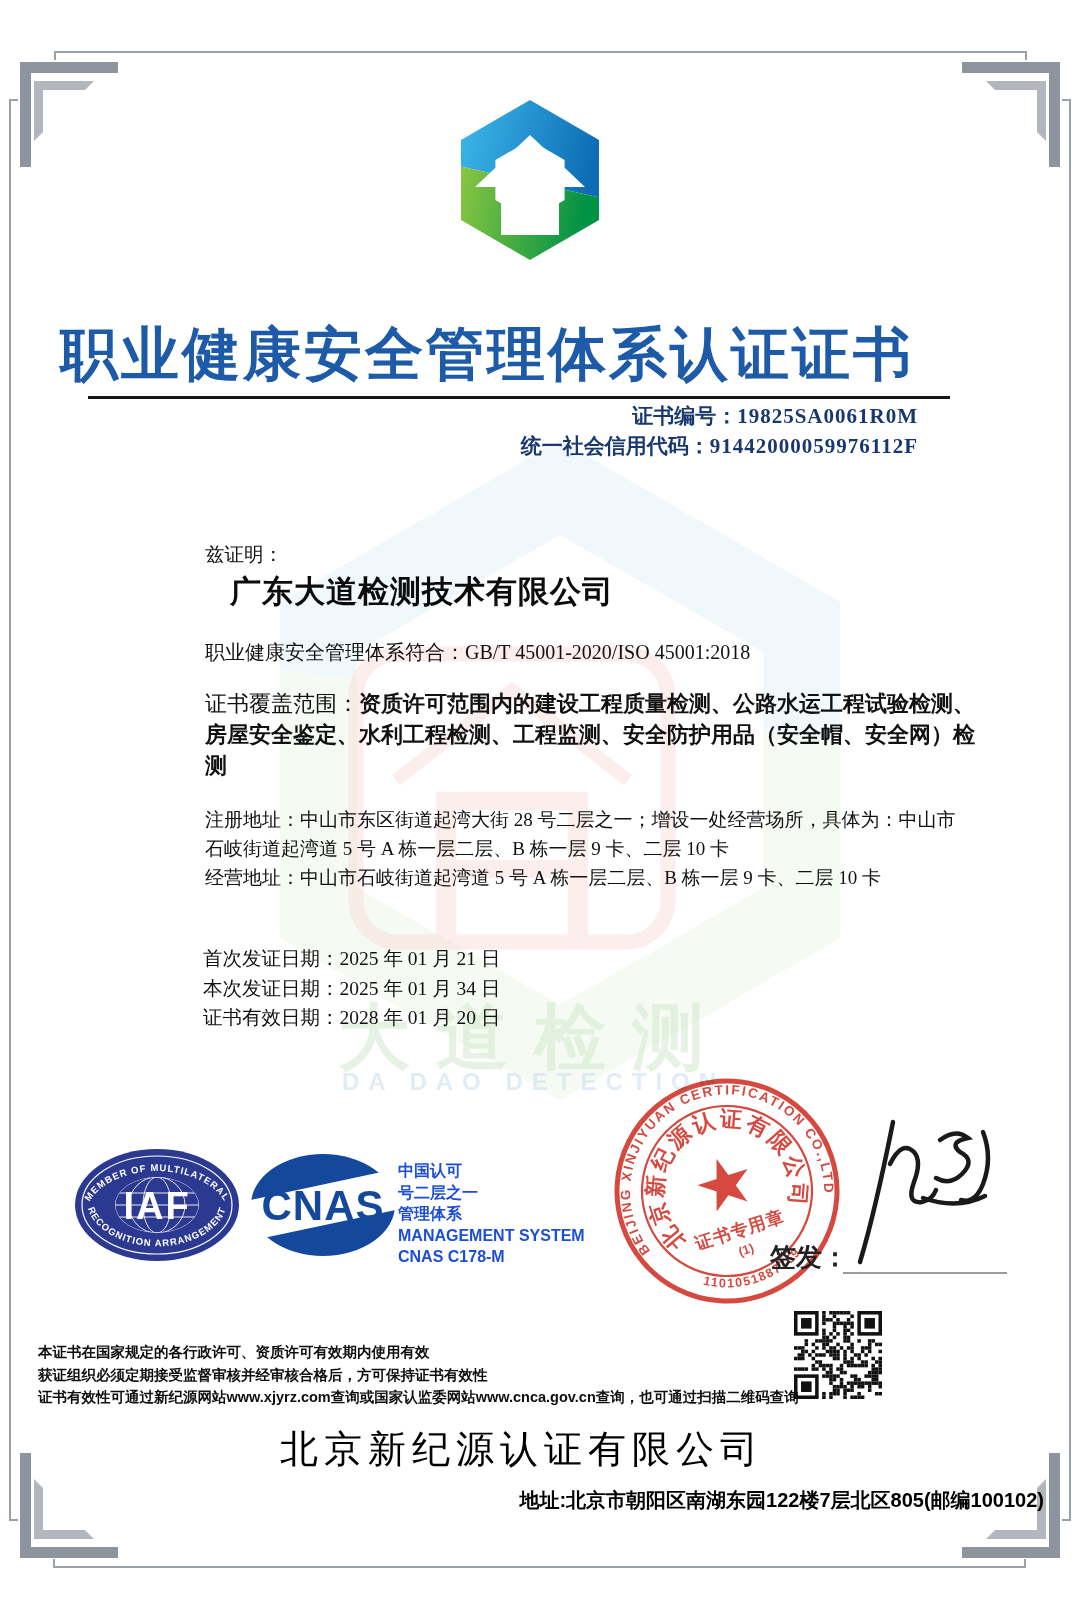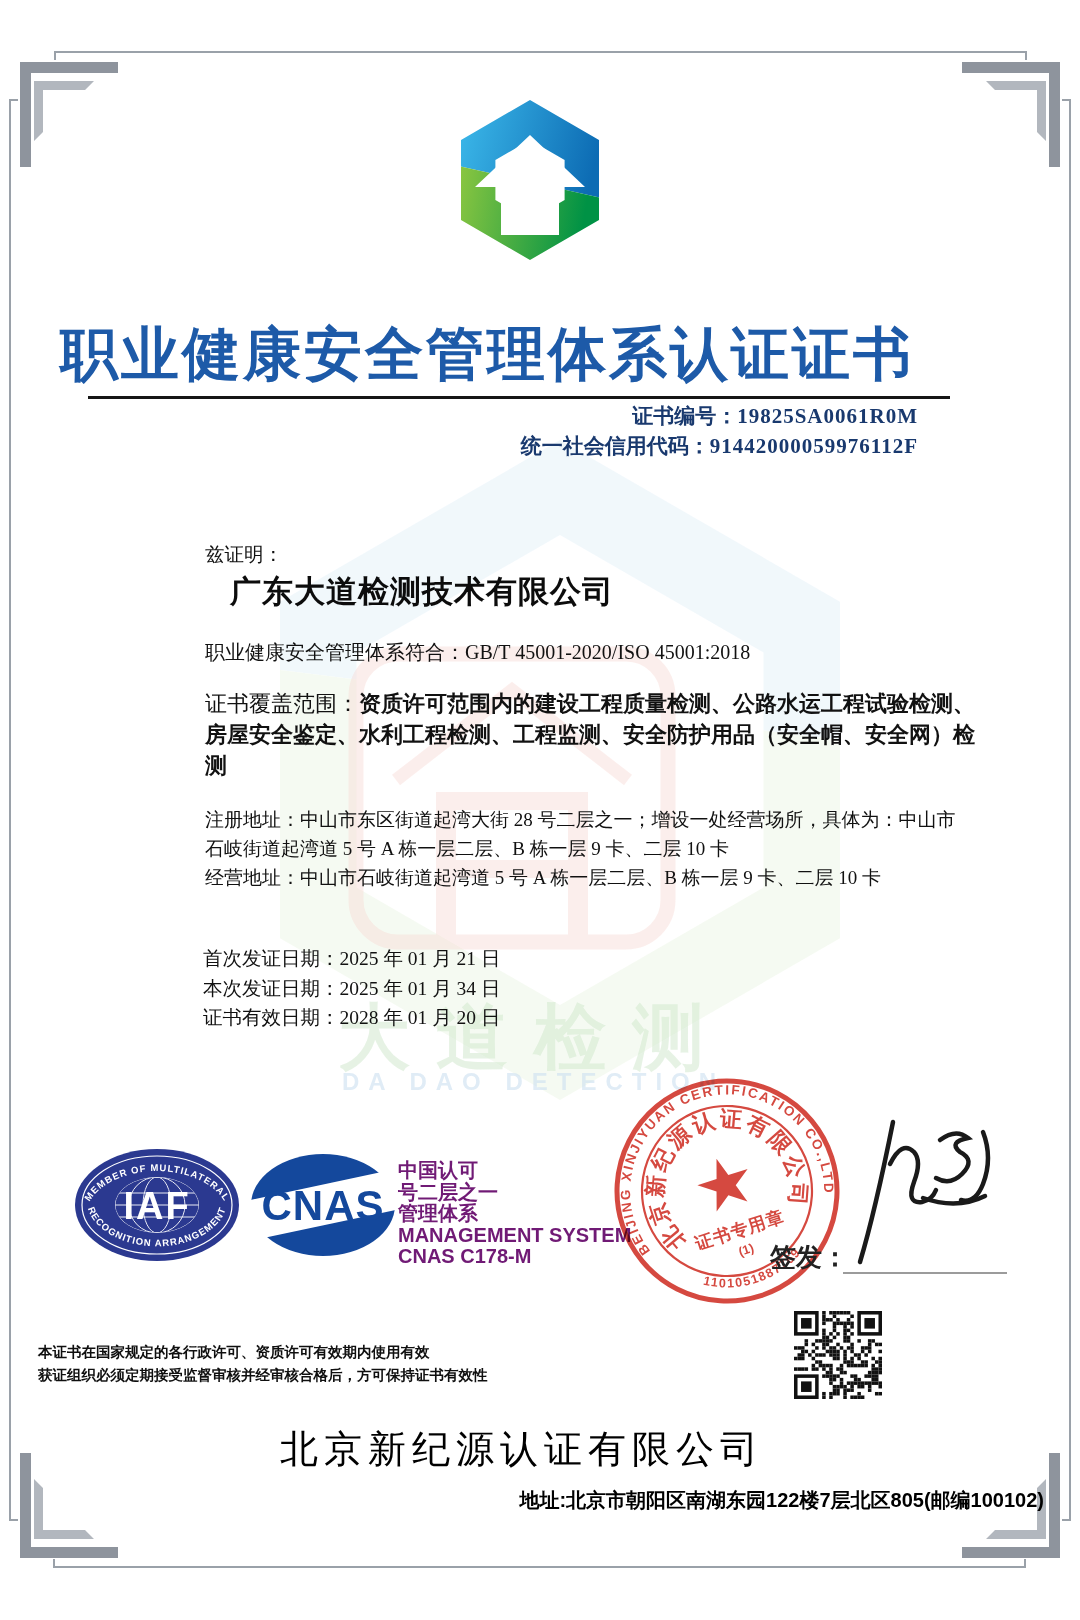--- a/index.html
+++ b/index.html
@@ -12,21 +12,21 @@
   #header-ids{left:420px;top:401px;width:498px;text-align:right;color:#19396e;font-size:21px;line-height:30px;}
   #header-ids .idlabel{font-family:"Liberation Sans",sans-serif;font-weight:700;}
   #header-ids .idval{font-family:"Liberation Serif",serif;letter-spacing:1px;font-weight:bold;}
   #intro{left:205px;top:541px;font-size:19.5px;}
   #company{left:230px;top:571px;font-size:31px;font-weight:700;font-family:"Liberation Sans",sans-serif;letter-spacing:1px;color:#0c0c0c;}
   #standard{left:205px;top:639px;font-size:20px;}
   #scope{left:205px;top:688px;width:788px;font-size:22px;line-height:31px;}
   #scope .scope-text{font-weight:700;}
   #addresses{left:205px;top:805px;width:766px;font-size:19px;line-height:29px;}
   #dates{left:196px;top:944px;font-size:19.5px;line-height:29.5px;margin-left:7px;}
-  .acc-line{font-family:"Liberation Sans",sans-serif;font-weight:700;font-size:20px;line-height:21.5px;color:#701a75;}
+  .acc-line{font-family:"Liberation Sans",sans-serif;font-weight:700;font-size:16px;line-height:21.5px;color:#1d4ed8;}
   #acc-text{left:398px;top:1160px;}
   #issue-label{left:770px;top:1240px;font-size:26px;font-weight:700;font-family:"Liberation Sans",sans-serif;color:#222;}
   #sig-underline{left:843px;top:1272px;width:164px;height:2px;background:#9b9b9b;}
   #notes{left:38px;top:1341px;font-family:"Liberation Sans",sans-serif;font-weight:700;
          font-size:14.5px;line-height:22.5px;color:#0f0f0f;}
   #issuer{left:0;top:1424px;width:1044px;text-align:center;font-size:38px;font-weight:500;
           font-family:"Liberation Sans",sans-serif;letter-spacing:6px;color:#000;}
   #issuer-addr{left:0;top:1487px;width:1044px;text-align:right;font-size:20px;font-weight:700;
           font-family:"Liberation Sans",sans-serif;color:#000;}
   #seal-svg{mix-blend-mode:multiply;opacity:.93;}
@@ -430,17 +430,18 @@
         <rect x="56.32" y="84.48" width="3.52" height="3.52"></rect>
         <rect x="59.84" y="84.48" width="3.52" height="3.52"></rect>
         <rect x="63.36" y="84.48" width="3.52" height="3.52"></rect>
         <rect x="66.88" y="84.48" width="3.52" height="3.52"></rect>
       </g>
   </svg>
 
   <div class="abs" id="notes">
     <div>本证书在国家规定的各行政许可、资质许可有效期内使用有效</div>
     <div>获证组织必须定期接受监督审核并经审核合格后，方可保持证书有效性</div>
+    <div>证书有效性可通过新纪源网站www.xjyrz.com查询或国家认监委网站www.cnca.gov.cn查询，也可通过扫描二维码查询</div>
   </div>
   <div class="abs" id="issuer">北京新纪源认证有限公司</div>
   <div class="abs" id="issuer-addr">地址:北京市朝阳区南湖东园122楼7层北区805(邮编100102)</div>
 
 </div>
 
 </body></html>

